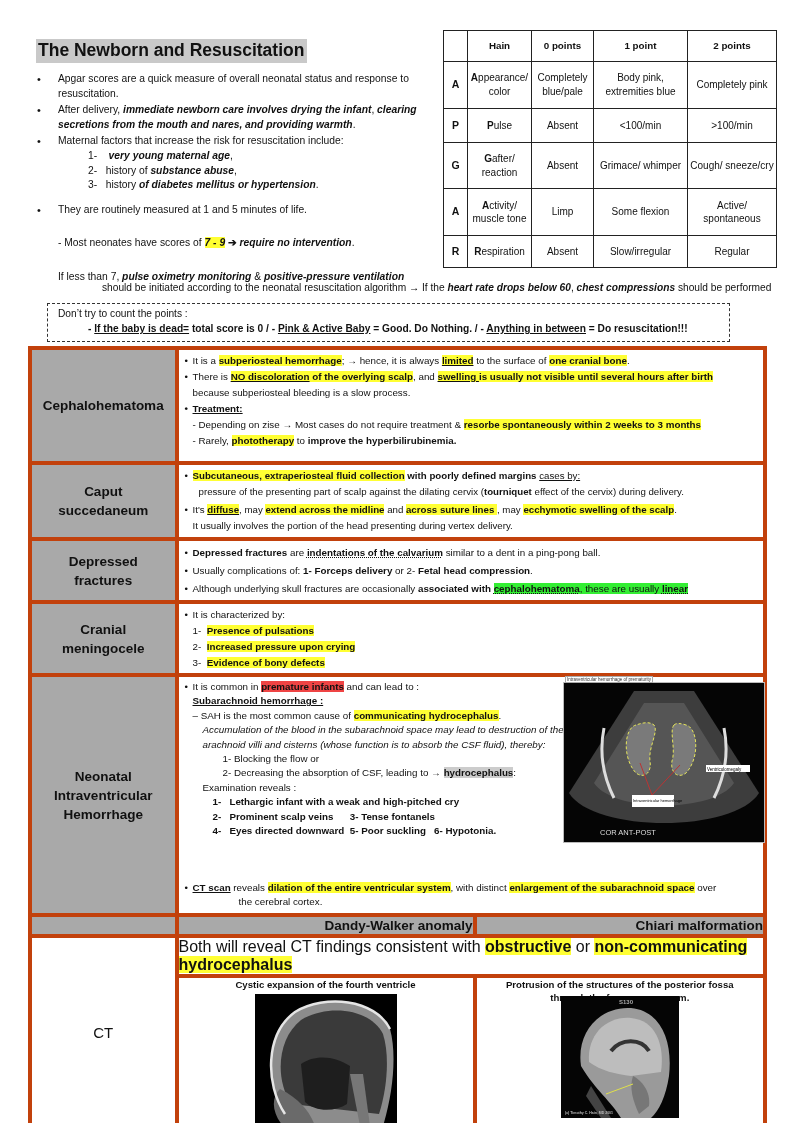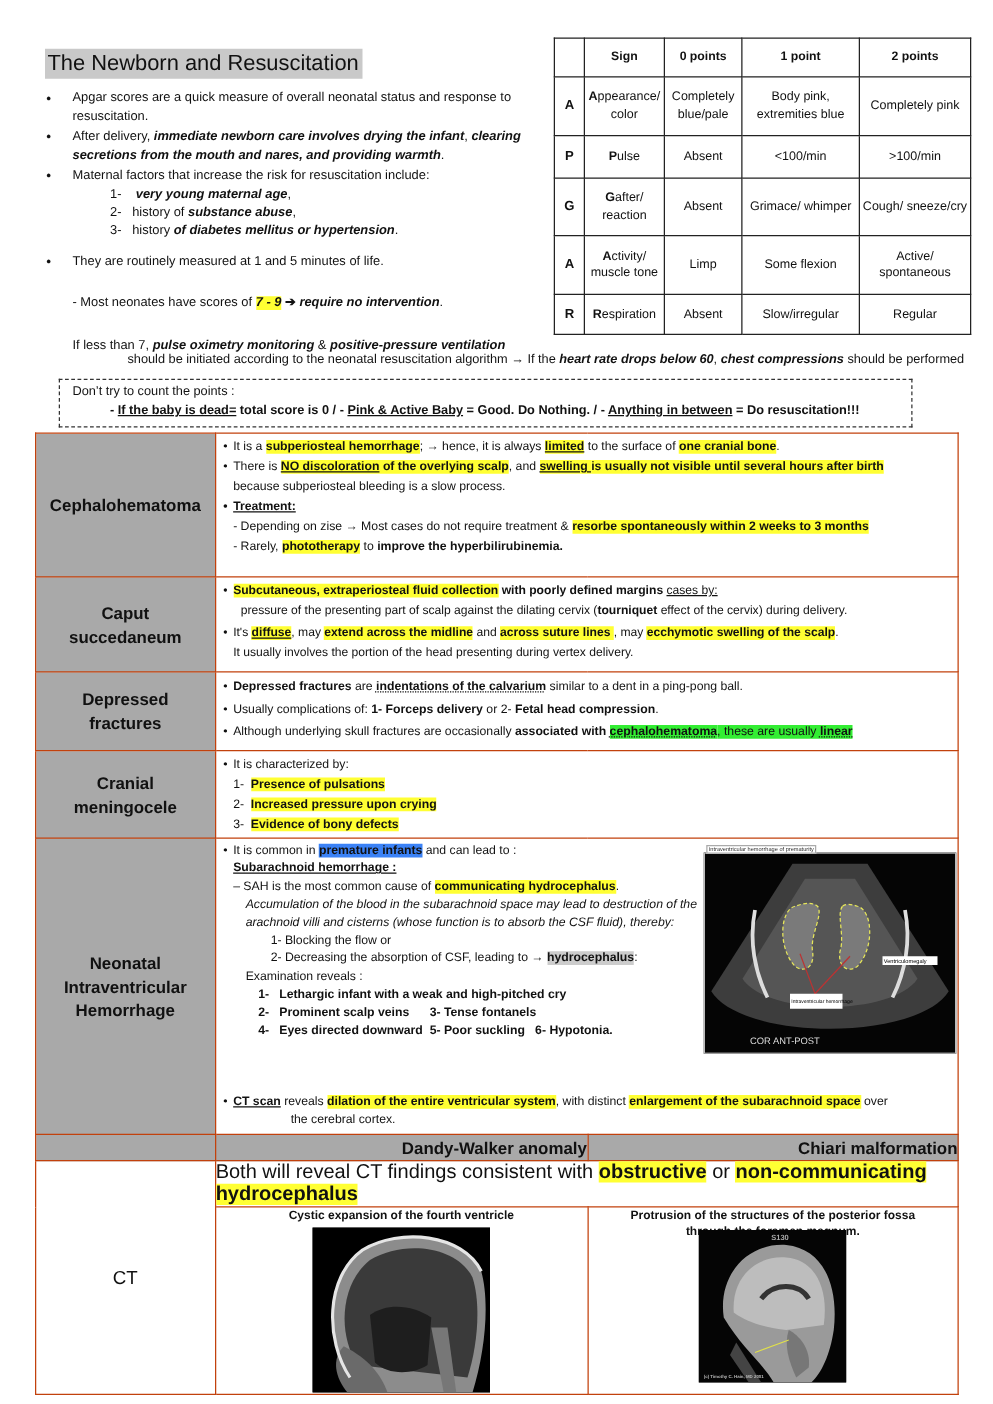--- a/index.html
+++ b/index.html
@@ -3,32 +3,32 @@
 <meta charset="utf-8">
 <style>
   * { box-sizing: border-box; }
   html, body { margin: 0; padding: 0; background: #ffffff; }
   body {
     width: 794px; height: 1123px; position: relative; overflow: hidden;
     font-family: "Liberation Sans", sans-serif; color: #111; font-size: 10.2px;
   }
   .hl-y { background: #ffff33; }
   .hl-g { background: #33ee33; }
-  .hl-c { background: #3b82f6; }
+  .hl-c { background: #ef4444; }
   .hl-gr { background: #cccccc; }
   .b { font-weight: bold; }
   .bi { font-weight: bold; font-style: italic; }
   .i { font-style: italic; }
   .u { text-decoration: underline; }
   .du { text-decoration: underline dotted; }
 
   
   .title {
     position: absolute; left: 36px; top: 39px;
-    background: #c9c9c9; font-weight: normal; font-size: 17.5px; padding: 1px 3px 2px 2px;
+    background: #c9c9c9; font-weight: bold; font-size: 17.5px; padding: 1px 3px 2px 2px;
   }
   
   .intro { position: absolute; left: 36px; top: 72px; width: 400px; font-size: 10.3px; line-height: 14.6px; }
   .intro .bl { position: relative; padding-left: 22px; margin-bottom: 2px; }
   .intro .bl::before { content: "•"; position: absolute; left: 1px; top: 0; font-size: 11px; }
   .intro .num { padding-left: 52px; }
   .intro .sub { padding-left: 22px; margin-top: 19px; }
   .intro .gap { height: 10px; }
 
   
@@ -44,21 +44,21 @@
 
   
   .dash {
     position: absolute; left: 47px; top: 303px; width: 683px; height: 39px;
     border: 1px dashed #333; font-size: 10.2px; padding: 2px 10px; line-height: 15px;
   }
   .dash .l2 { padding-left: 30px; font-weight: bold; }
 
   
   .main { position: absolute; left: 28px; top: 346px; width: 739px; border-collapse: collapse; }
-  .main td { border: 1px solid #c2410c; vertical-align: top; padding: 0; }
+  .main td { border: 4px solid #c2410c; vertical-align: top; padding: 0; }
   .main td.lab {
     width: 142px; background: #a9a9a9; text-align: center; vertical-align: middle;
     font-weight: bold; font-size: 13.5px; line-height: 19px; color: #111;
   }
   .cell { font-size: 9.8px; line-height: 16px; padding: 3px 6px 2px 6px; }
   .cell .bl { position: relative; padding-left: 8px; }
   .cell .bl::before { content: "•"; position: absolute; left: 0; top: 0; }
   .cell .ind { padding-left: 8px; }
 
   .nivh-wrap { position: relative; height: 202px; }
@@ -96,21 +96,21 @@
   <div class="sub" style="white-space:nowrap"><span>If less than 7, </span><span class="bi">pulse oximetry monitoring</span><span> &amp; </span><span class="bi">positive-pressure ventilation</span></div>
 </div>
 <div class="long-line">
   <span>should be initiated according to the neonatal resuscitation algorithm → If the </span><span class="bi">heart rate drops below 60</span><span>, </span><span class="bi">chest compressions</span><span> should be performed</span>
 </div>
 
 <table class="apgar">
   <tbody>
       <tr>
     <th></th>
-    <th>Sign</th>
+    <th>Hain</th>
     <th>0 points</th>
     <th>1 point</th>
     <th>2 points</th>
   </tr>
   <tr style="height:46px">
     <td class="letter">A</td>
     <td style="width:64px"><b>A</b><span>ppearance/ color</span></td>
     <td style="width:62px">Completely blue/pale</td>
     <td style="width:94px">Body pink, extremities blue</td>
     <td>Completely pink</td>

